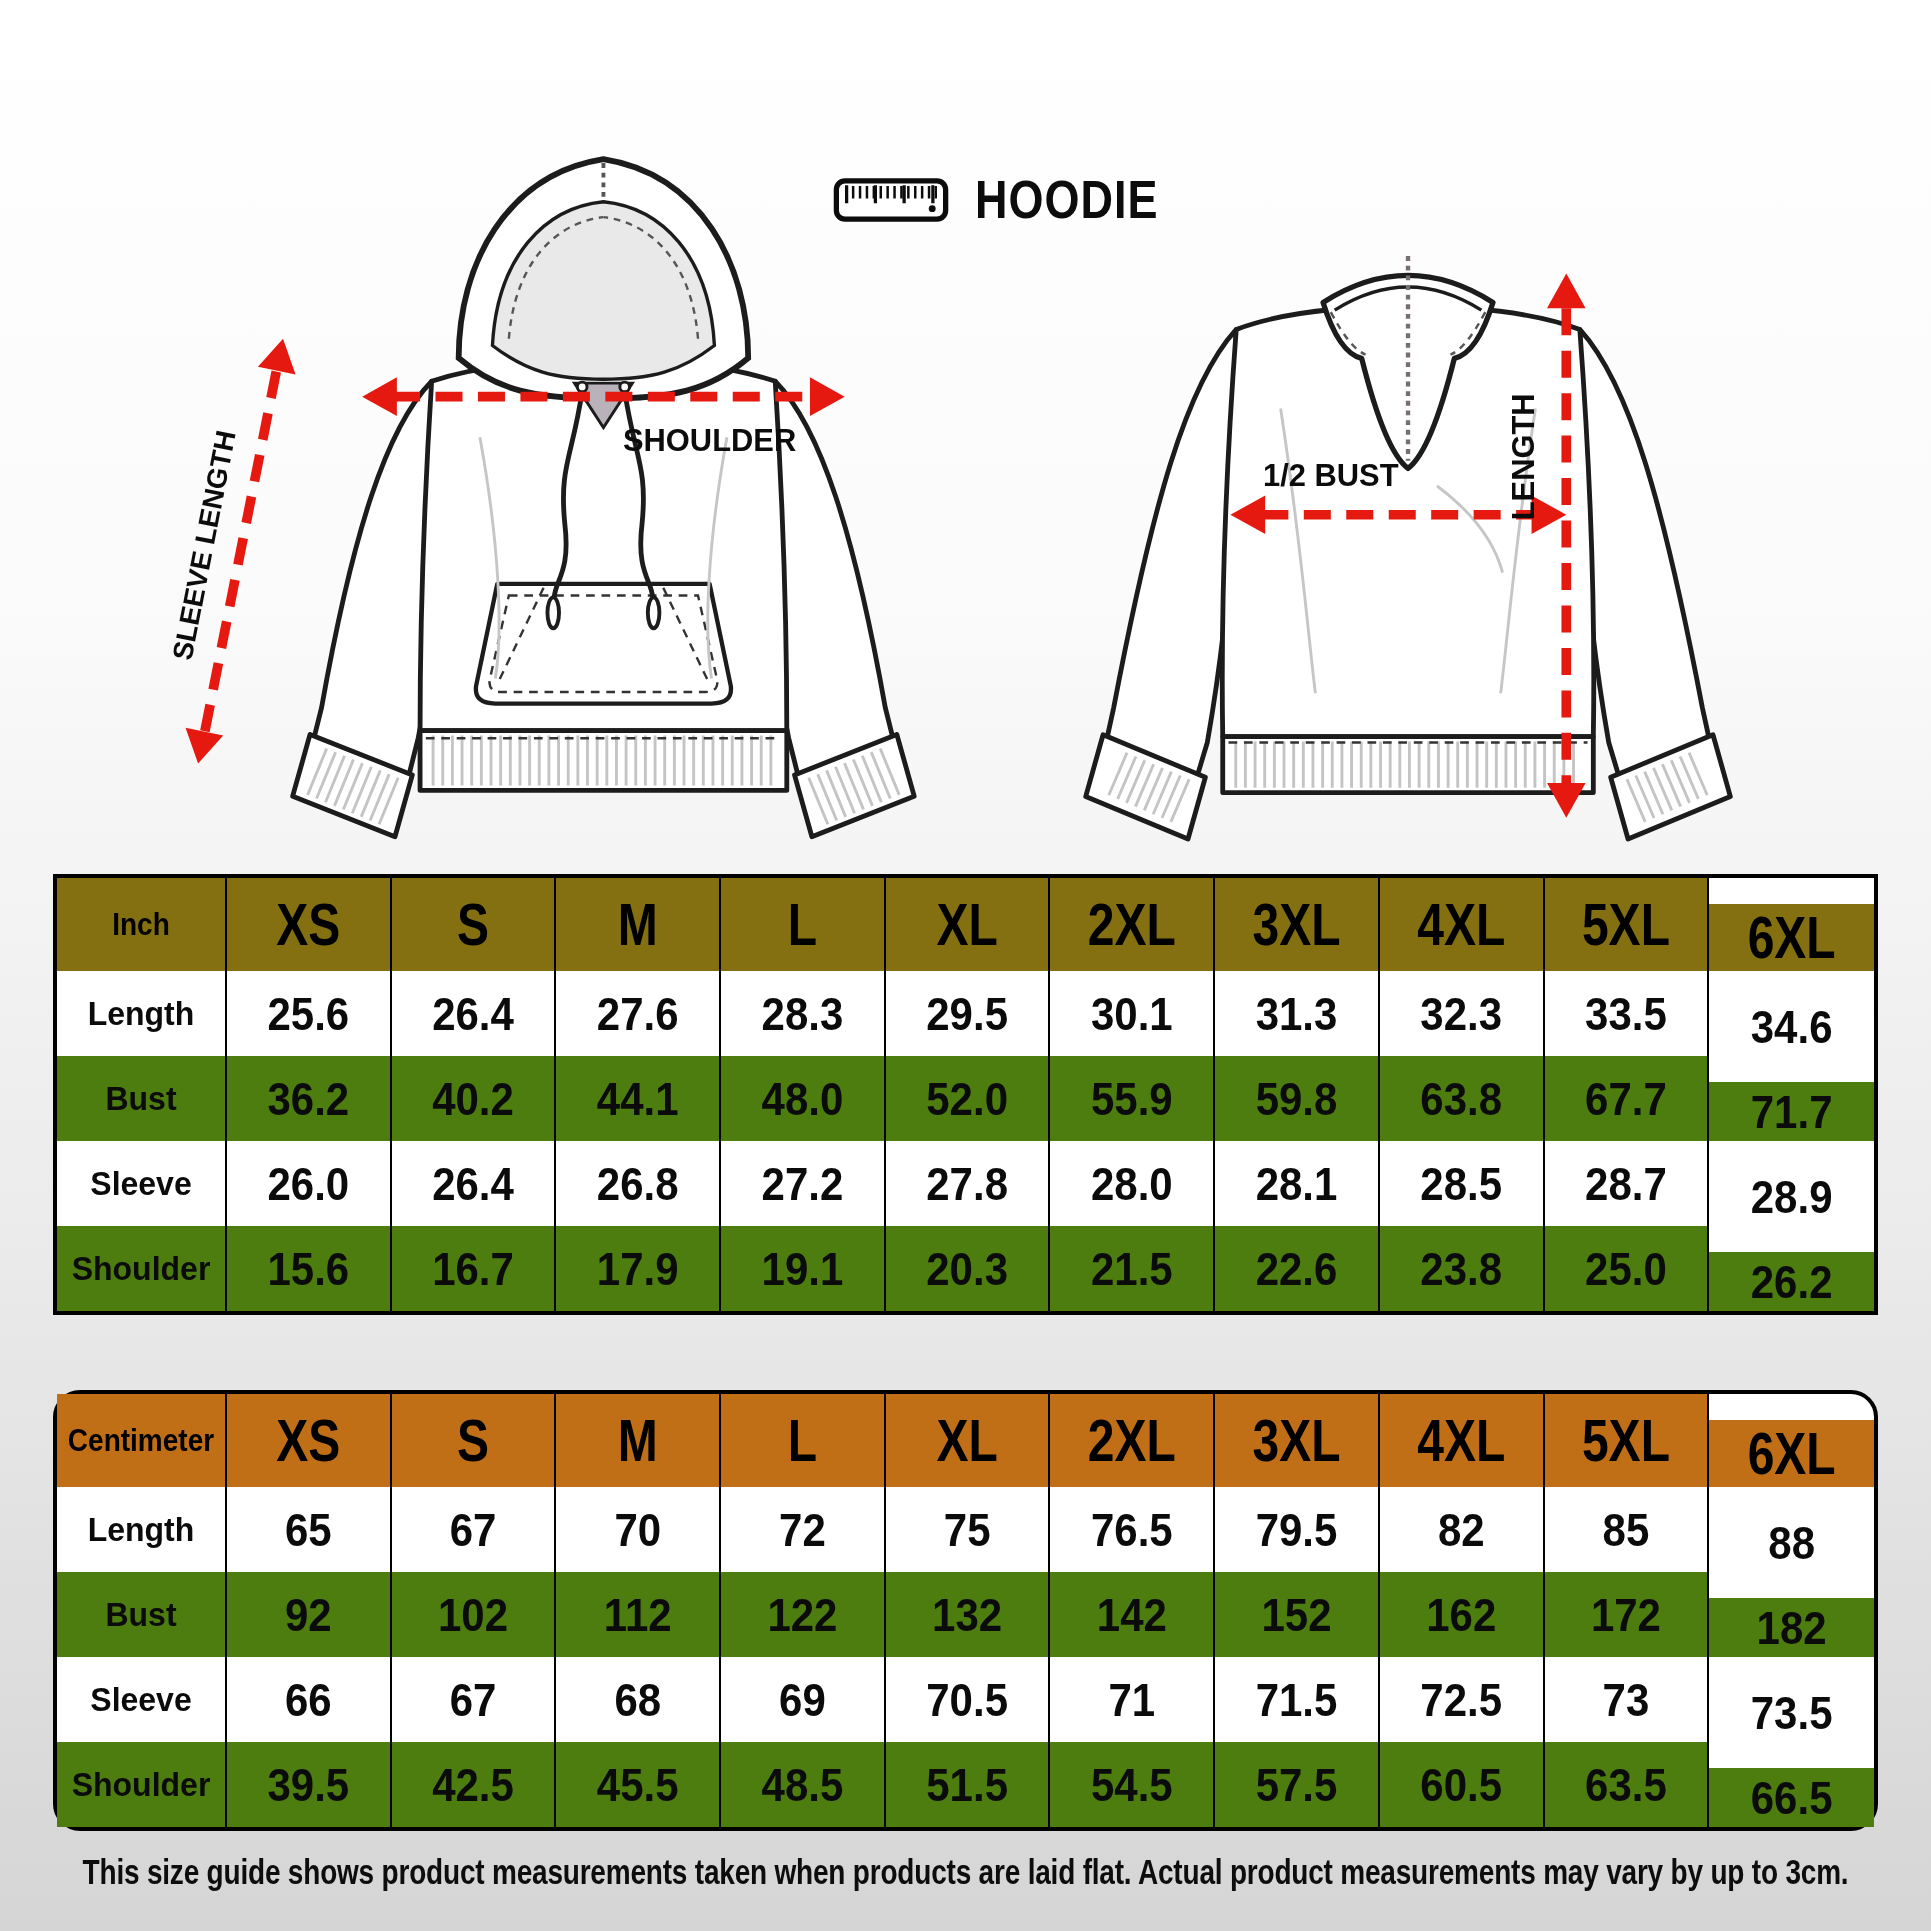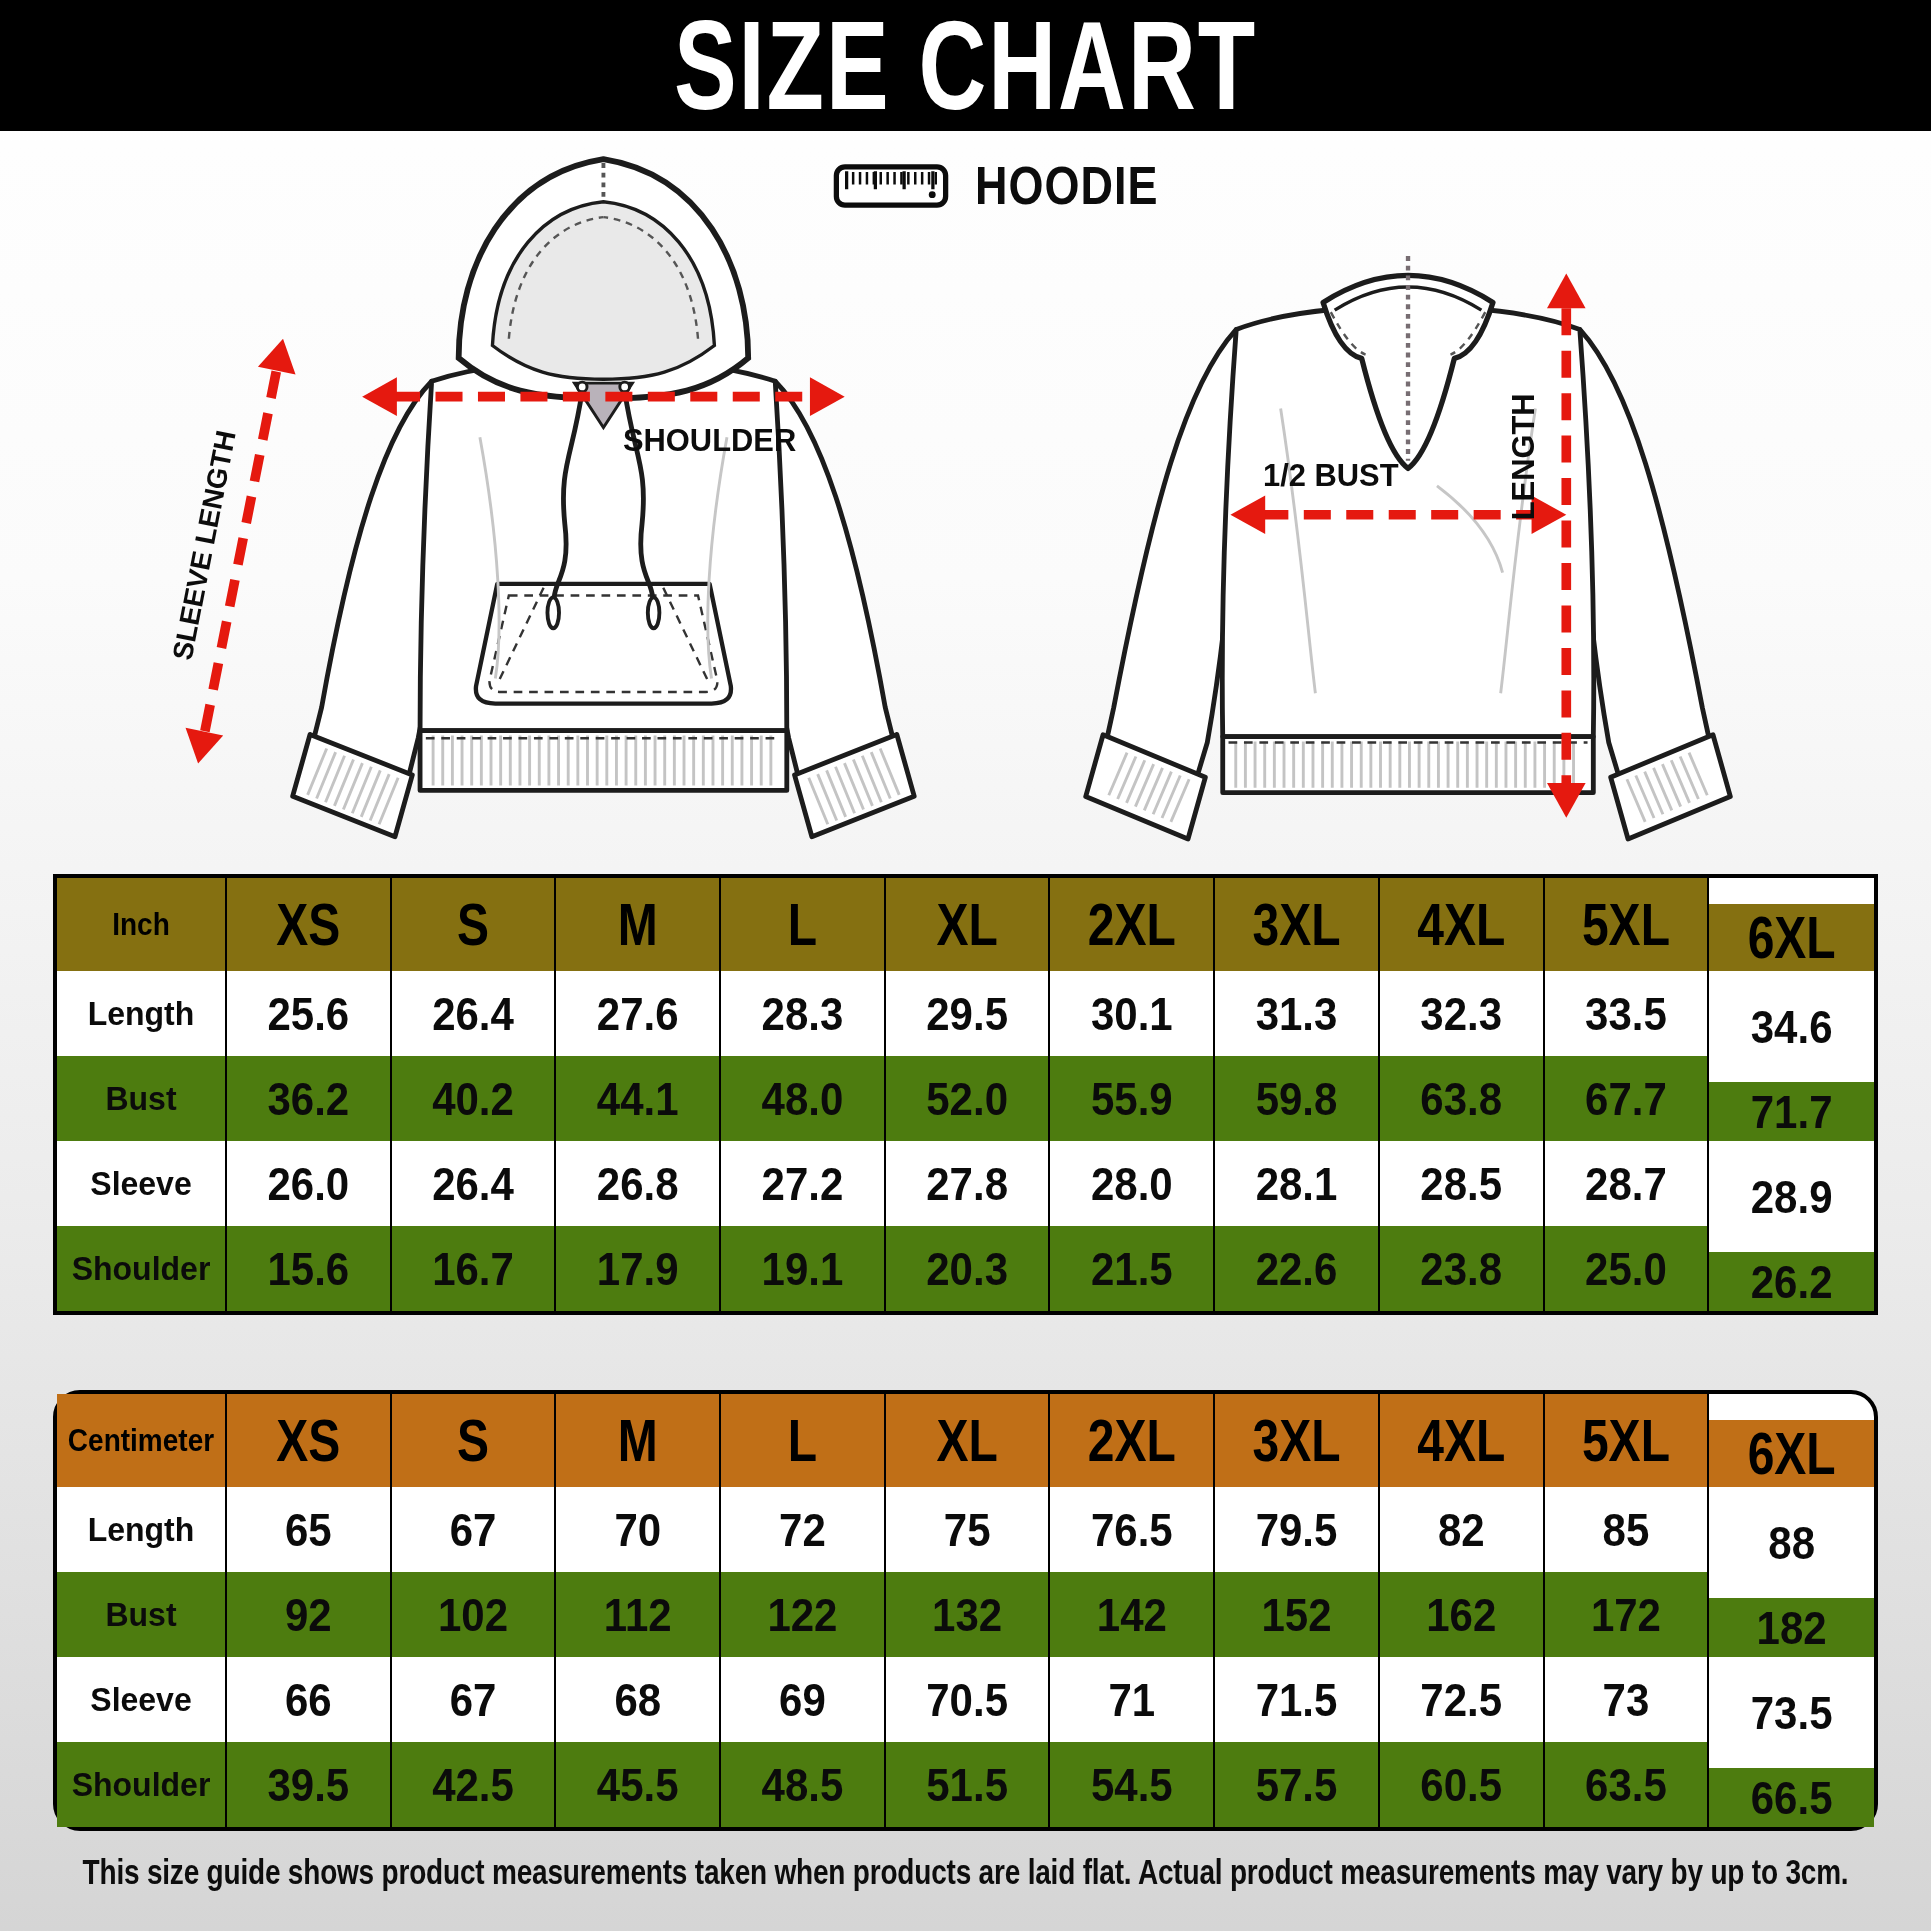--- a/index.html
+++ b/index.html
@@ -16,21 +16,21 @@
     position:absolute; left:0; top:0; width:1931px; height:131px;
     background:#000; display:flex; align-items:center; justify-content:center;
   }
   .title-band .ty-title {
     color:#fff; font-size:94px; font-weight:bold; letter-spacing:1.9px;
     display:inline-block; transform:scaleY(1.34);
   }
 
   
   .product-head {
-    position:absolute; left:832px; top:160px;
+    position:absolute; left:832px; top:174px;
     display:flex; align-items:center; gap:25px;
   }
   .product-head .p-label {
     font-size:45px; font-weight:bold; color:#0c0c0c;
     display:inline-block; transform:scaleY(1.18); letter-spacing:1px;
   }
 
   
   .front-svg { position:absolute; left:169px; top:138px; width:782px; height:719px; }
   .back-svg  { position:absolute; left:1022px; top:167px; width:801px; height:681px; }
@@ -69,23 +69,20 @@
   .footer-note .ty {
     display:inline-block; font-size:28px; font-weight:bold; color:#0d0d0d;
     transform:scaleY(1.28); letter-spacing:-0.2px; white-space:nowrap;
   }
 </style>
 </head>
 <body>
 
 <div class="stage">
 
-  <div class="title-band">
-    <span class="ty-title">SIZE CHART</span>
-  </div>
 
   <div class="product-head">
     <svg width="118" height="46" viewBox="0 0 122 48">
       <rect x="4" y="4" width="114" height="40" rx="9" fill="#fff" stroke="#0c0c0c" stroke-width="5.5"></rect>
       <line x1="13" y1="16" x2="109" y2="16" stroke="#0c0c0c" stroke-width="13" stroke-dasharray="2.6,4.6"></line>
       <line x1="13" y1="18" x2="113" y2="18" stroke="#0c0c0c" stroke-width="19" stroke-dasharray="3.4,26.6"></line>
       <circle cx="104" cy="33" r="3.6" fill="#0c0c0c"></circle>
     </svg>
     <span class="p-label">HOODIE</span>
   </div>

